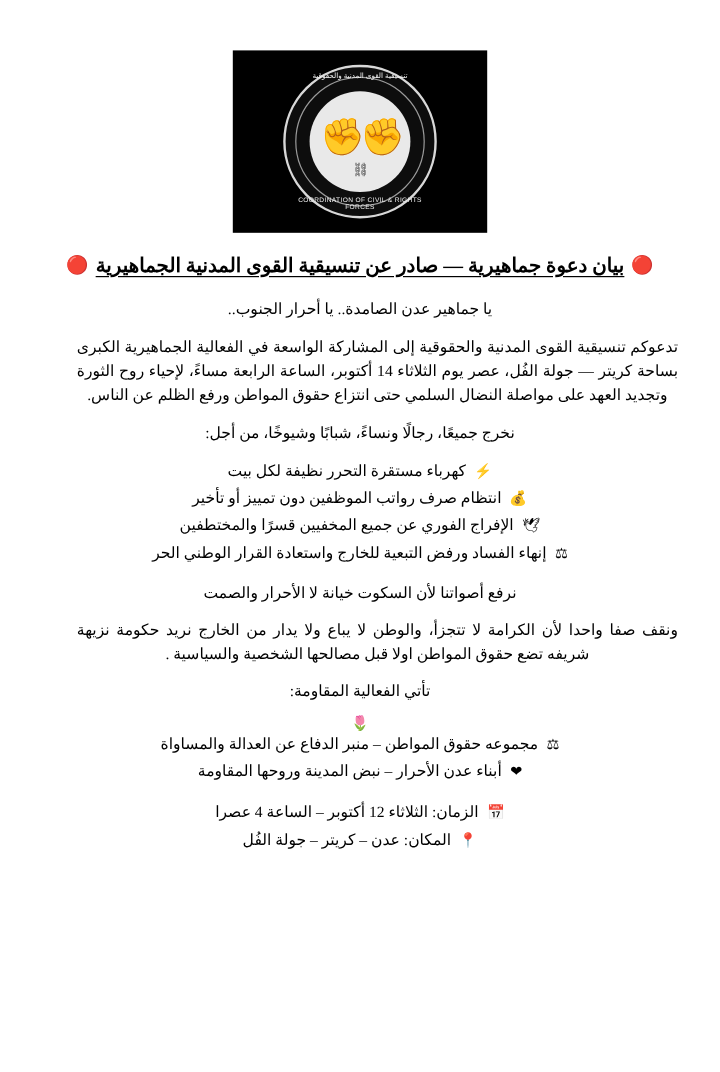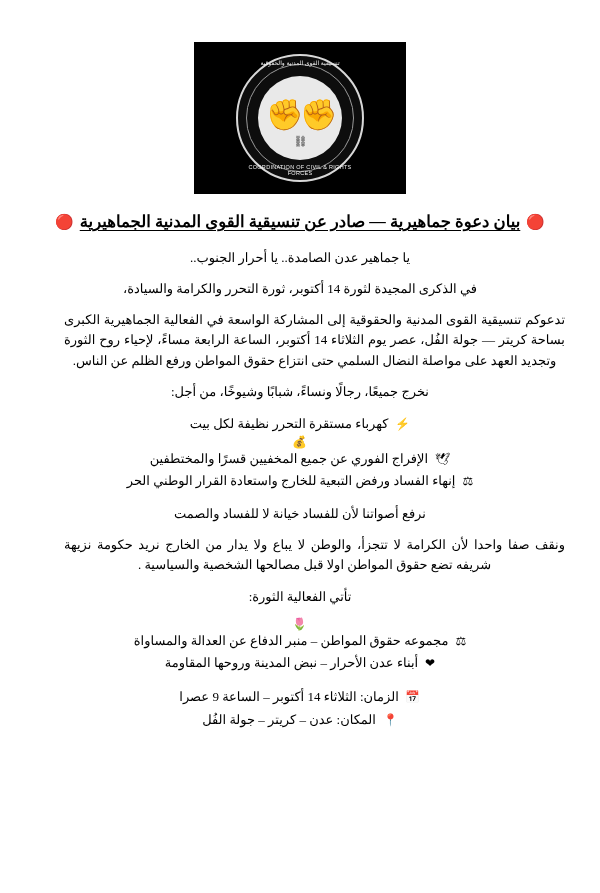--- a/index.html
+++ b/index.html
@@ -173,64 +173,64 @@
 
   <div class="title-row">
     <span class="dot">🔴</span>
     <span class="title-text">بيان دعوة جماهيرية — صادر عن تنسيقية القوى المدنية الجماهيرية</span>
     <span class="dot">🔴</span>
   </div>
 
   <div class="content">
 
     <p>يا جماهير عدن الصامدة.. يا أحرار الجنوب..</p>
-    <p>في الذكرى المجيدة لثورة 14 أكتوبر، ثورة التحرر والكرامة والسيادة،</p>
     <p class="justified">تدعوكم تنسيقية القوى المدنية والحقوقية إلى المشاركة الواسعة في الفعالية الجماهيرية الكبرى بساحة كريتر — جولة الفُل، عصر يوم الثلاثاء 14 أكتوبر، الساعة الرابعة مساءً، لإحياء روح الثورة وتجديد العهد على مواصلة النضال السلمي حتى انتزاع حقوق المواطن ورفع الظلم عن الناس.</p>
     <p>نخرج جميعًا، رجالًا ونساءً، شبابًا وشيوخًا، من أجل:</p>
 
     <ul class="list">
       <li>
         <span class="li-icon">⚡</span>
         <span>كهرباء مستقرة التحرر نظيفة لكل بيت</span>
       </li>
       <li>
         <span class="li-icon">💰</span>
+        <span>انتظام صرف رواتب الموظفين دون تمييز أو تأخير</span>
       </li>
       <li>
         <span class="li-icon">🕊</span>
         <span>الإفراج الفوري عن جميع المخفيين قسرًا والمختطفين</span>
       </li>
       <li>
         <span class="li-icon">⚖</span>
         <span>إنهاء الفساد ورفض التبعية للخارج واستعادة القرار الوطني الحر</span>
       </li>
     </ul>
 
-    <p>نرفع أصواتنا لأن للفساد خيانة لا للفساد والصمت</p>
+    <p>نرفع أصواتنا لأن السكوت خيانة لا الأحرار والصمت</p>
     <p class="justified">ونقف صفا واحدا لأن الكرامة لا تتجزأ، والوطن لا يباع ولا يدار من الخارج نريد حكومة نزيهة شريفه تضع حقوق المواطن اولا قبل مصالحها الشخصية والسياسية .</p>
-    <p>تأتي الفعالية الثورة:</p>
+    <p>تأتي الفعالية المقاومة:</p>
 
     <ul class="list">
       <li>
         <span class="li-icon">🌷</span>
       </li>
       <li>
         <span class="li-icon">⚖</span>
         <span>مجموعه حقوق المواطن – منبر الدفاع عن العدالة والمساواة</span>
       </li>
       <li>
         <span class="li-icon">❤</span>
         <span>أبناء عدن الأحرار – نبض المدينة وروحها المقاومة</span>
       </li>
     </ul>
 
     <ul class="list tail">
       <li>
         <span class="li-icon">📅</span>
-        <span>الزمان: الثلاثاء 14 أكتوبر – الساعة 9 عصرا</span>
+        <span>الزمان: الثلاثاء 12 أكتوبر – الساعة 4 عصرا</span>
       </li>
       <li>
         <span class="li-icon">📍</span>
         <span>المكان: عدن – كريتر – جولة الفُل</span>
       </li>
     </ul>
 
   </div>
 </div>
 

